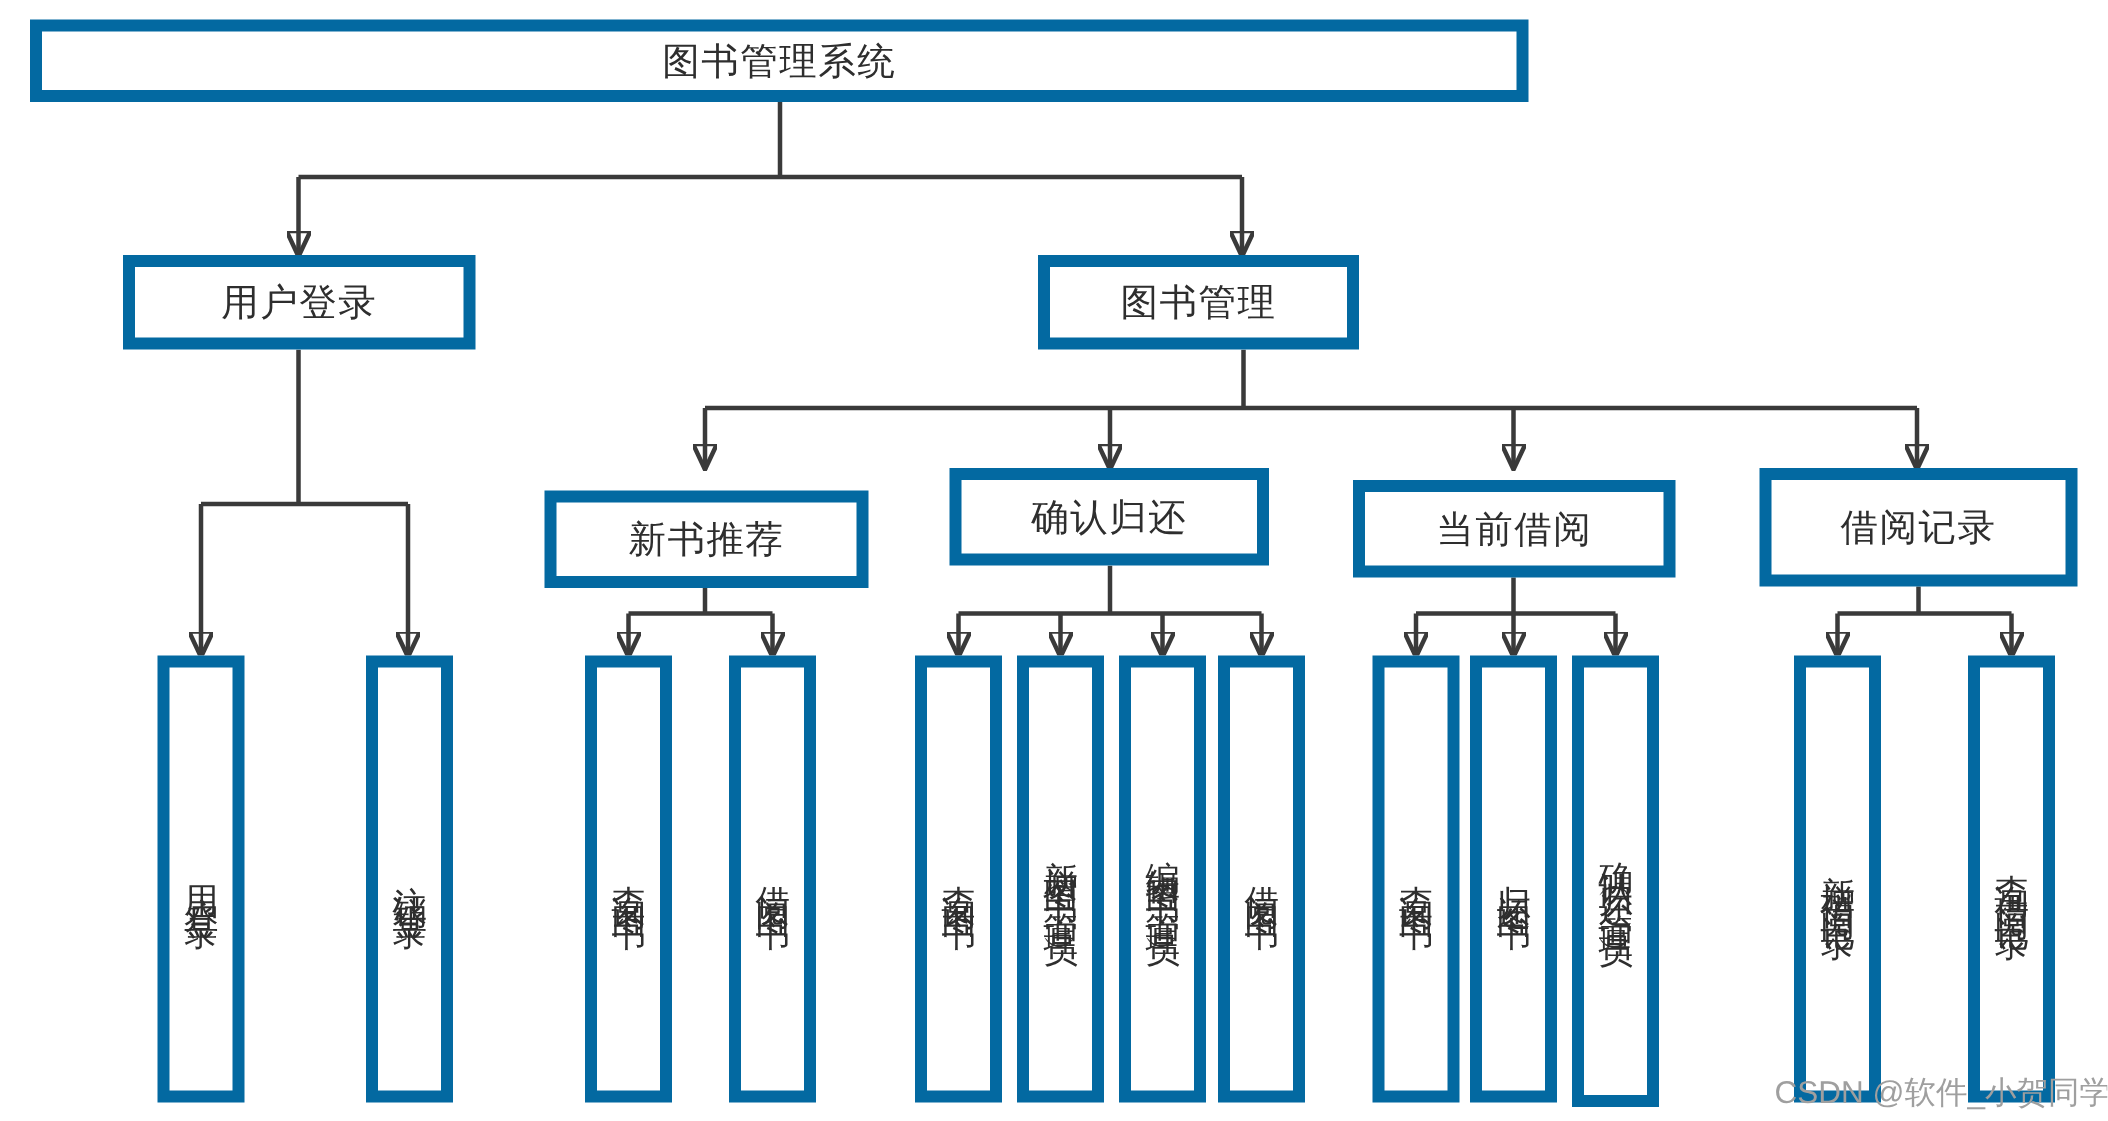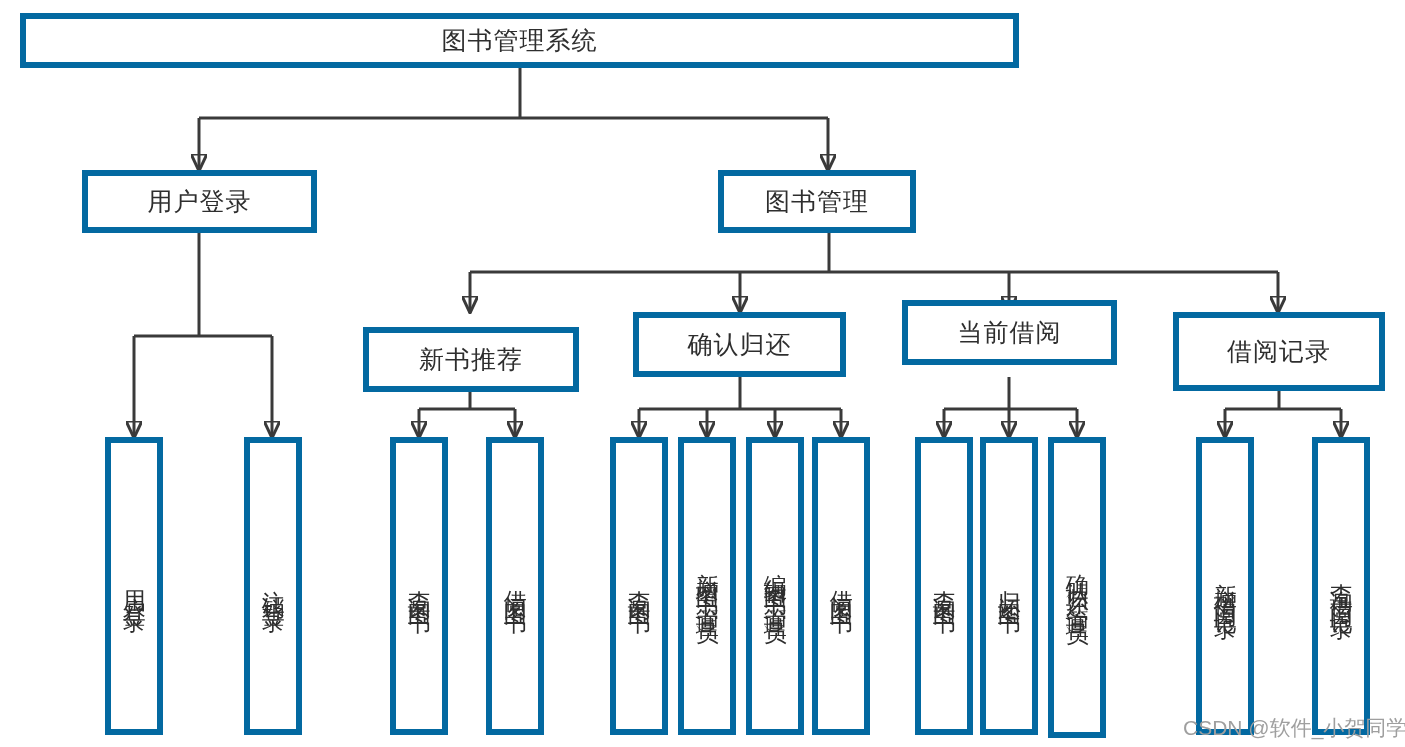--- a/index.html
+++ b/index.html
@@ -10,21 +10,21 @@
     overflow:hidden;
     font-family:"Liberation Sans","DejaVu Sans",sans-serif;
   }
   .wires{position:absolute;left:0;top:0;z-index:1;}
   .wires path{stroke:#3a3a3a;stroke-width:3;fill:none;}
   .node{
     position:absolute;
     z-index:2;
     box-sizing:border-box;
     background:#ffffff;
-    border:6px solid #0369a1;
+    border:8px solid #0369a1;
     display:flex;align-items:center;justify-content:center;
     color:#2e2e2e;
   }
   .node.h .lbl{
     font-size:25px;
     letter-spacing:1px;
     white-space:nowrap;
   }
   .node.v .lbl{
     writing-mode:vertical-rl;
@@ -91,31 +91,31 @@
     <path marker-end="url(#arrowhead)" d="M1341 409 V438"></path>
   </svg>
 
   <div class="node h" style="left:20px;top:13px;width:999px;height:55px">
     <span class="lbl">图书管理系统</span>
   </div>
 
   <div class="node h" style="left:82px;top:170px;width:235px;height:63px">
     <span class="lbl">用户登录</span>
   </div>
-  <div class="node h" style="left:718px;top:170px;width:198px;height:63px">
+  <div class="node h" style="left:692px;top:170px;width:214px;height:63px">
     <span class="lbl">图书管理</span>
   </div>
 
   <div class="node h" style="left:363px;top:327px;width:216px;height:65px">
     <span class="lbl">新书推荐</span>
   </div>
   <div class="node h" style="left:633px;top:312px;width:213px;height:65px">
     <span class="lbl">确认归还</span>
   </div>
-  <div class="node h" style="left:902px;top:300px;width:215px;height:65px">
+  <div class="node h" style="left:902px;top:320px;width:215px;height:65px">
     <span class="lbl">当前借阅</span>
   </div>
   <div class="node h" style="left:1173px;top:312px;width:212px;height:79px">
     <span class="lbl">借阅记录</span>
   </div>
 
   <div class="node v" style="left:105px;top:437px;width:58px;height:298px">
     <span class="lbl">用户登录</span>
   </div>
   <div class="node v" style="left:244px;top:437px;width:58px;height:298px">

